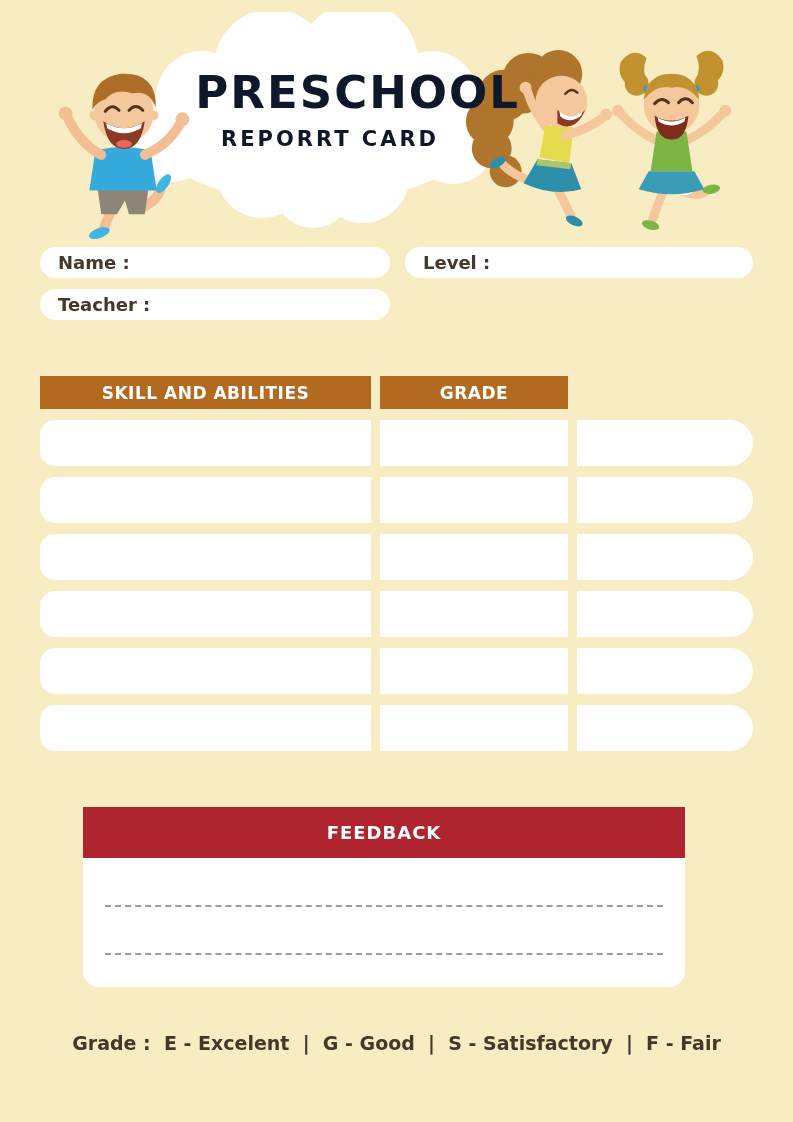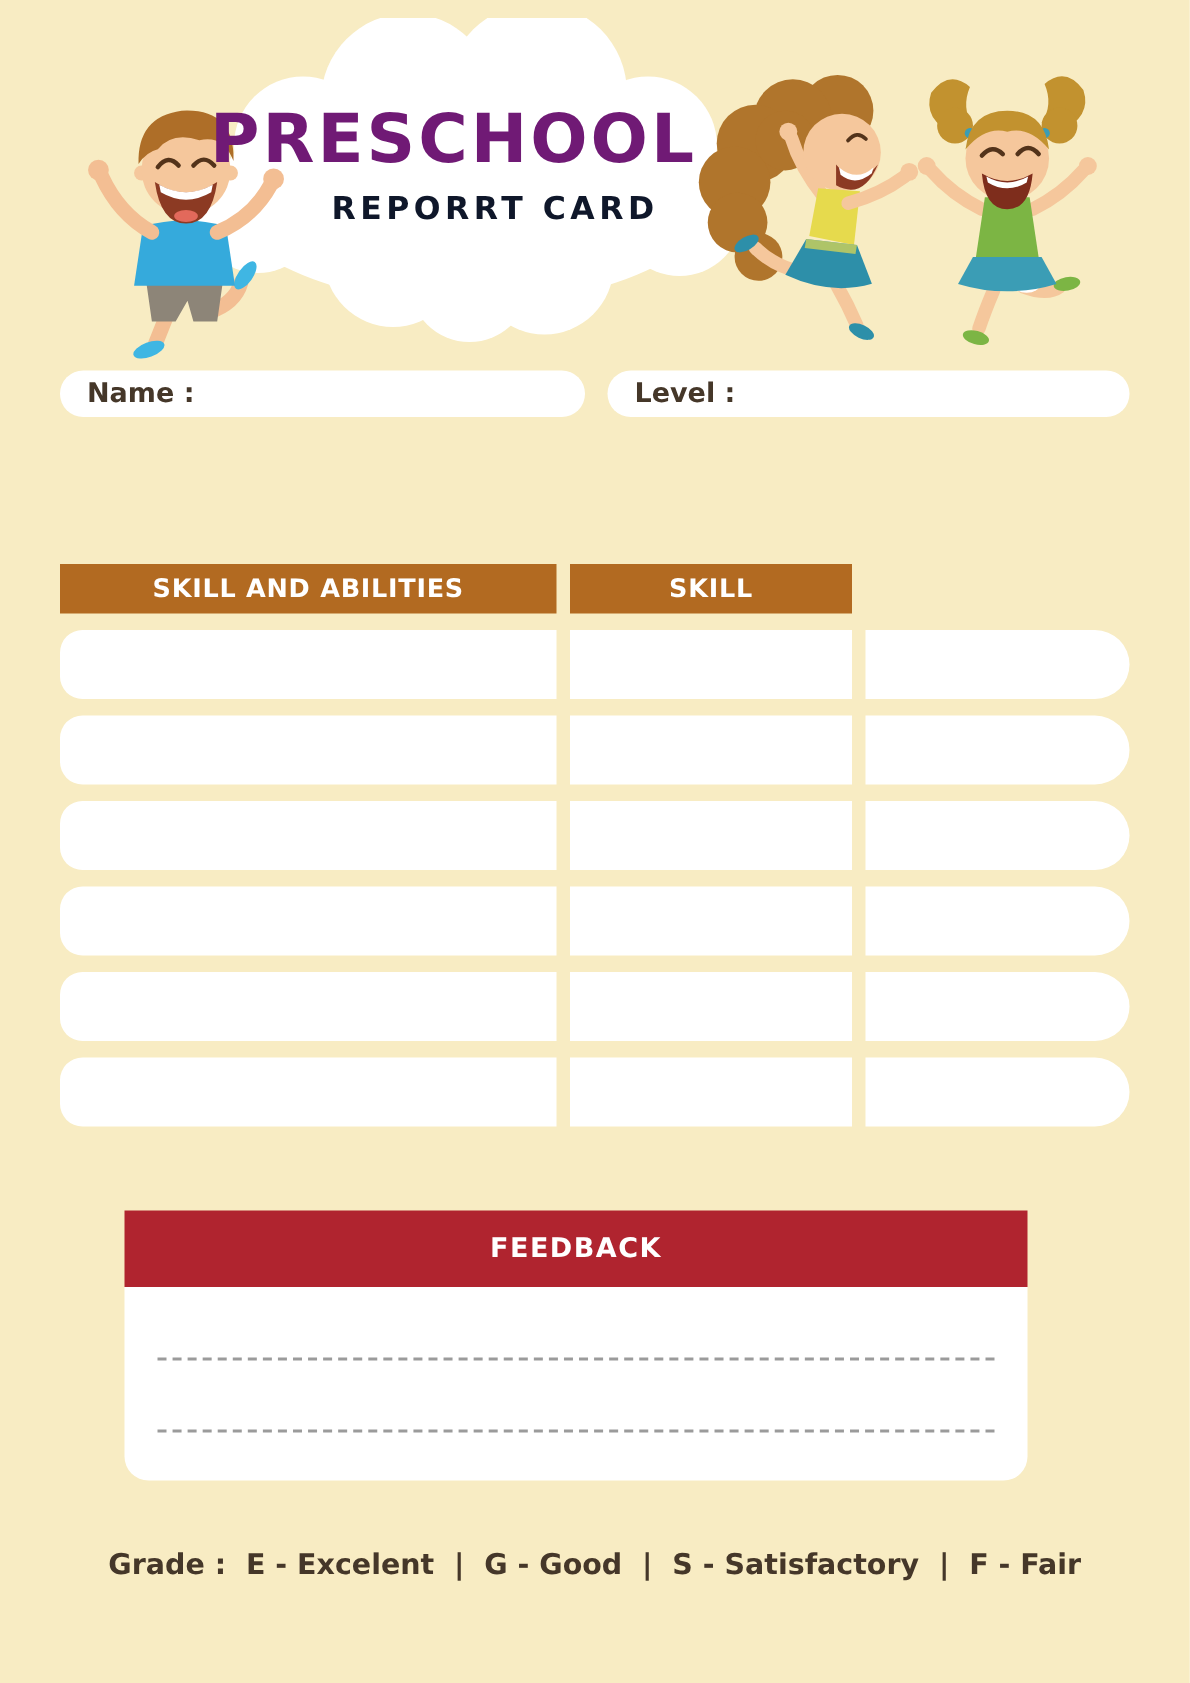--- a/index.html
+++ b/index.html
@@ -6,22 +6,22 @@
   body{font-family:"DejaVu Sans", sans-serif;}
   .page{position:relative;width:793px;height:1122px;background:#F8ECC3;overflow:hidden;}
 
   
   .hero{position:absolute;left:0;top:0;width:793px;height:245px;}
   .cloud{position:absolute;left:112px;top:12px;width:402px;height:218px;}
   .kid{position:absolute;}
   .kid-boy{left:44px;top:52px;width:162px;height:188px;}
   .kid-run{left:452px;top:34px;width:168px;height:194px;}
   .kid-jump{left:606px;top:44px;width:136px;height:194px;}
-  .title{position:absolute;left:140px;top:66px;width:380px;text-align:left;
-         font-size:45px;font-weight:bold;letter-spacing:2px;color:#701a75;}
+  .title{position:absolute;left:140px;top:66px;width:380px;text-align:right;
+         font-size:45px;font-weight:bold;letter-spacing:2px;color:#0f172a;}
   .subtitle{position:absolute;left:140px;top:127px;width:380px;text-align:center;
          font-size:21px;font-weight:bold;letter-spacing:3px;color:#0f172a;}
 
   
   .fields{position:absolute;left:40px;top:247px;width:713px;
           display:grid;grid-template-columns:350px 348px;column-gap:15px;row-gap:11px;}
   .field{background:#fff;border-radius:18px;height:31px;display:flex;align-items:center;
          padding-left:18px;box-sizing:border-box;}
   .field .label{font-size:18px;font-weight:bold;color:#453729;}
 
@@ -153,26 +153,30 @@
 
   <div class="fields">
     <div class="field">
       <span class="label">Name :</span>
       <span class="value"></span>
     </div>
     <div class="field">
       <span class="label">Level :</span>
       <span class="value"></span>
     </div>
+    <div class="field">
+      <span class="label">Teacher :</span>
+      <span class="value"></span>
+    </div>
   </div>
 
   <div class="skills">
     <div class="thead">
       <div class="th">SKILL AND ABILITIES</div>
-      <div class="th">SKILL</div>
+      <div class="th">GRADE</div>
     </div>
 
     <div class="trow">
       <div class="td first"></div>
       <div class="td"></div>
       <div class="td last"></div>
     </div>
     <div class="trow">
       <div class="td first"></div>
       <div class="td"></div>

